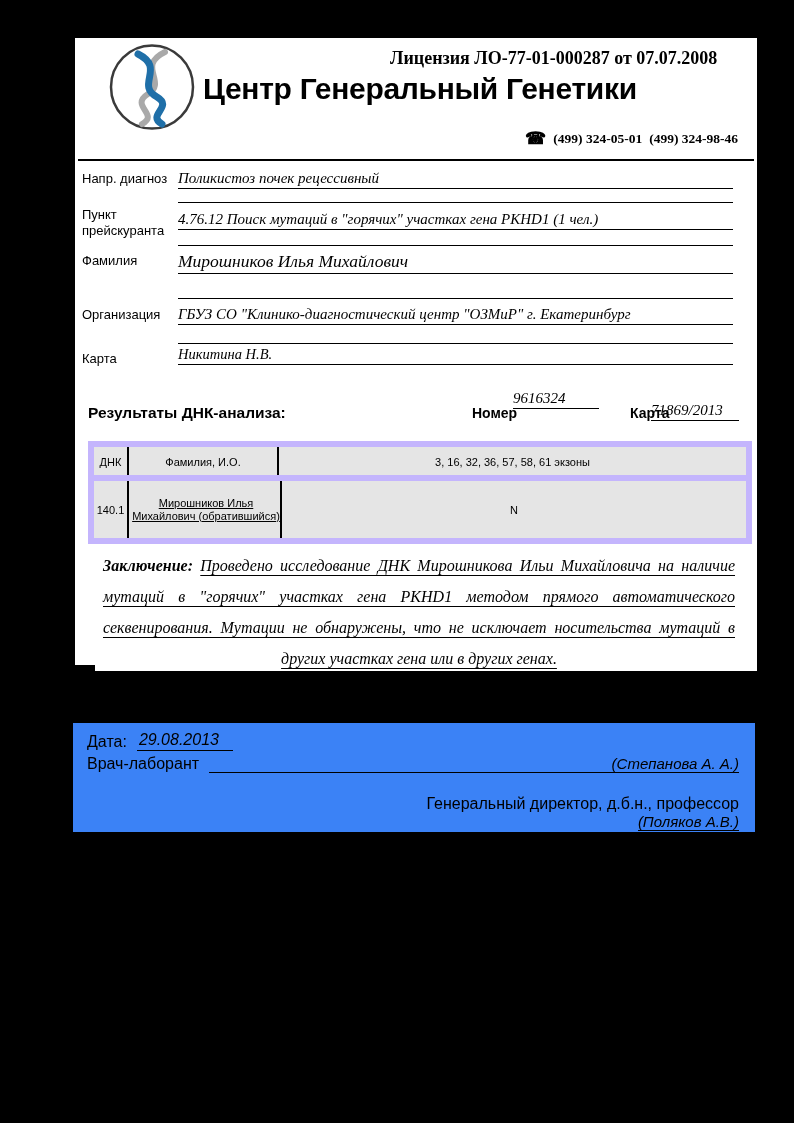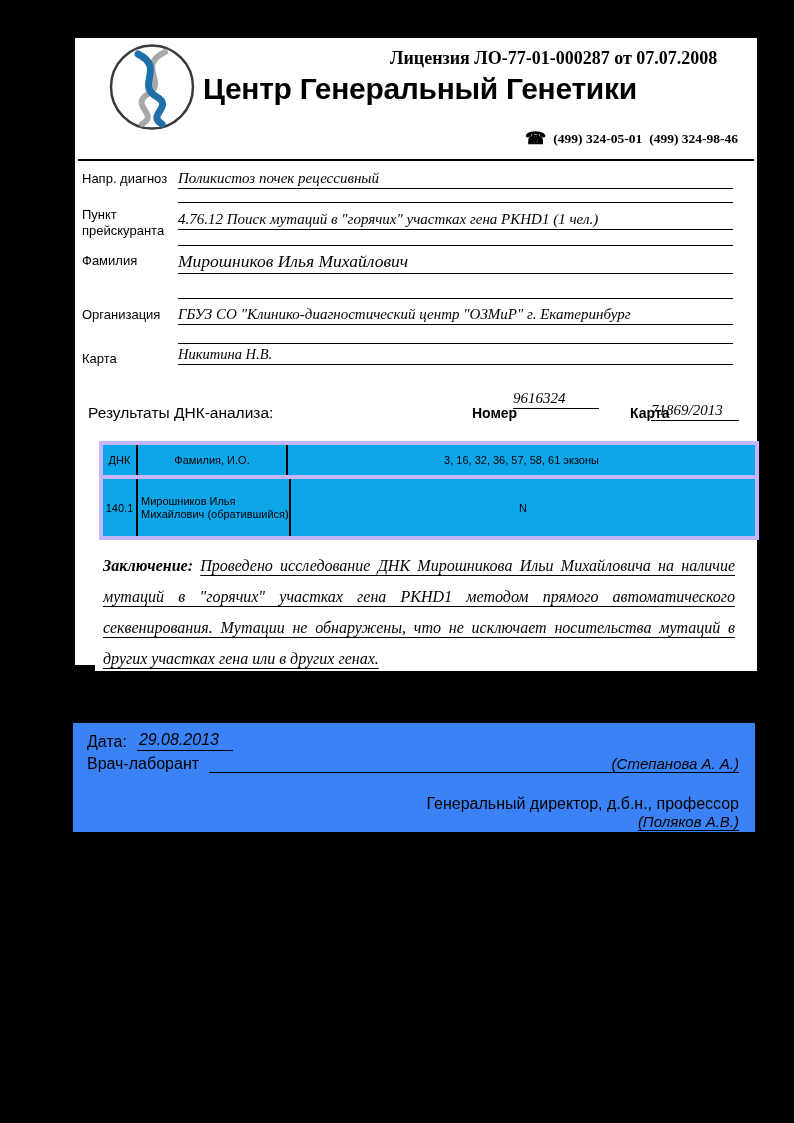--- a/index.html
+++ b/index.html
@@ -32,40 +32,40 @@
 
   
   .flabel{left:7px;width:96px;font-weight:normal;font-size:13px;line-height:16px;}
   .fline{left:103px;width:555px;border-bottom:1px solid #000;display:flex;align-items:flex-end;
     font-family:"Liberation Serif",serif;font-style:italic;padding-bottom:1px;}
   .v15{font-size:15px;}
   .v17{font-size:17.5px;}
   .v14{font-size:14.5px;}
 
   
-  .res-head{left:13px;top:366px;font-weight:normal;font-size:15.5px;}
+  .res-head{left:13px;top:366px;font-weight:bold;font-size:15.5px;}
   .num-label{font-weight:bold;font-size:14px;}
   .num-val{font-family:"Liberation Serif",serif;font-style:italic;font-size:15px;
     border-bottom:1px solid #000;padding-bottom:1px;}
 
   
-  .tbl-box{left:13px;width:652px;border:4px solid #c4b5fd;display:flex;background:#0ea5e9;margin-left:11px;}
+  .tbl-box{left:13px;width:652px;border:6px solid #c4b5fd;display:flex;background:#e5e5e5;}
   .tb-head{top:403px;height:30px;}
   .tb-data{top:437px;height:57px;}
   .cell{display:flex;align-items:center;justify-content:center;font-size:11px;}
   .c1{width:33px;border-right:2px solid #000;flex:none;}
   .c2{width:148px;border-right:2px solid #000;flex:none;}
   .c3{flex:1;}
-  .cell-left{justify-content:flex-start;text-align:left;padding-left:3px;line-height:13px;}
+  .cell-left{justify-content:flex-start;text-align:center;padding-left:3px;line-height:13px;text-decoration:underline;}
 
   
   .concl{left:28px;top:512px;width:632px;font-family:"Liberation Serif",serif;
     font-style:italic;font-size:16px;line-height:31px;}
   .concl .cline{text-align:justify;text-align-last:justify;white-space:nowrap;}
-  .concl .cline-last{text-align:left;}
+  .concl .cline-last{text-align:center;}
   .concl .clabel{font-weight:bold;}
   .concl .ul{text-decoration:underline;text-underline-offset:4px;text-decoration-thickness:1px;}
 
   
   .date-row{left:14px;top:8px;display:flex;align-items:flex-end;font-size:16px;}
   .date-val{font-style:italic;border-bottom:1.5px solid #000;margin-left:10px;
     padding:0 14px 1px 2px;}
   .sig-row{left:14px;right:16px;display:flex;align-items:flex-end;font-size:16px;}
   .sig-line{flex:1;border-bottom:1.5px solid #000;margin-left:10px;text-align:right;
     font-style:italic;font-size:15px;padding-bottom:0;white-space:nowrap;}

